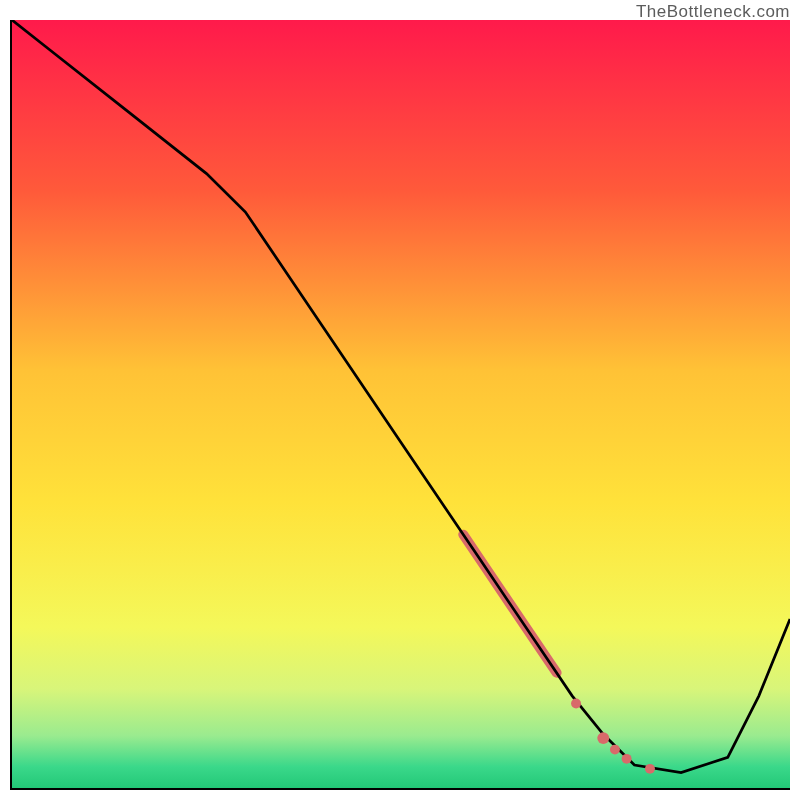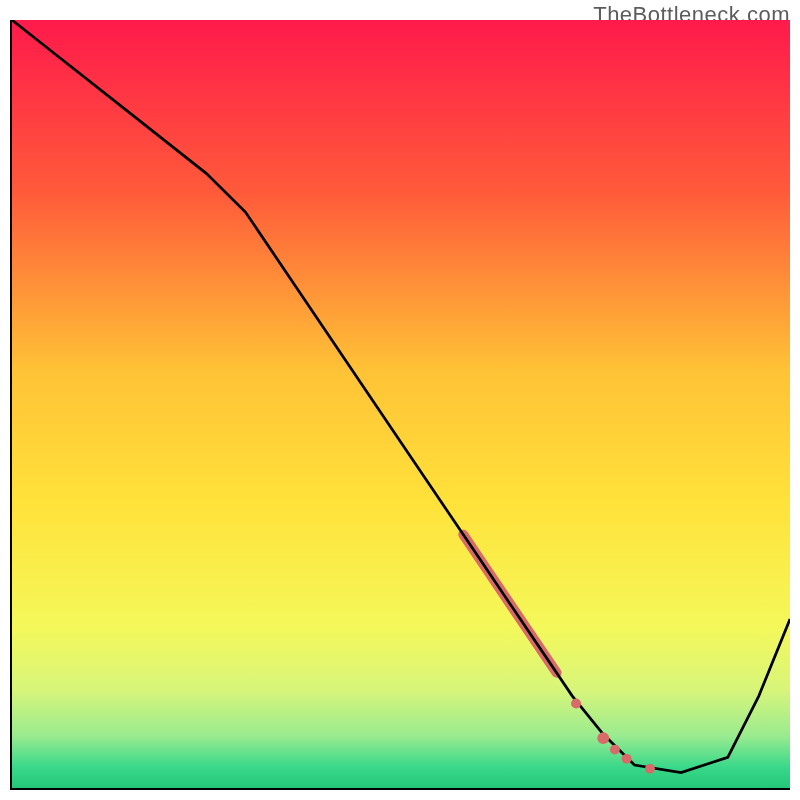--- a/index.html
+++ b/index.html
@@ -22,21 +22,21 @@
   }
   .gradient-bg {
     position: absolute;
     left: 0; top: 0; right: 0; bottom: 0;
   }
   .watermark {
     position: absolute;
     top: 2px;
     right: 10px;
     font-family: Arial, Helvetica, sans-serif;
-    font-size: 22px;
+    font-size: 17px;
     font-weight: 500;
     color: #5c5c5c;
     letter-spacing: 0.5px;
   }
   svg.curve {
     position: absolute;
     left: 0; top: 0;
     width: 100%; height: 100%;
   }
 </style>

